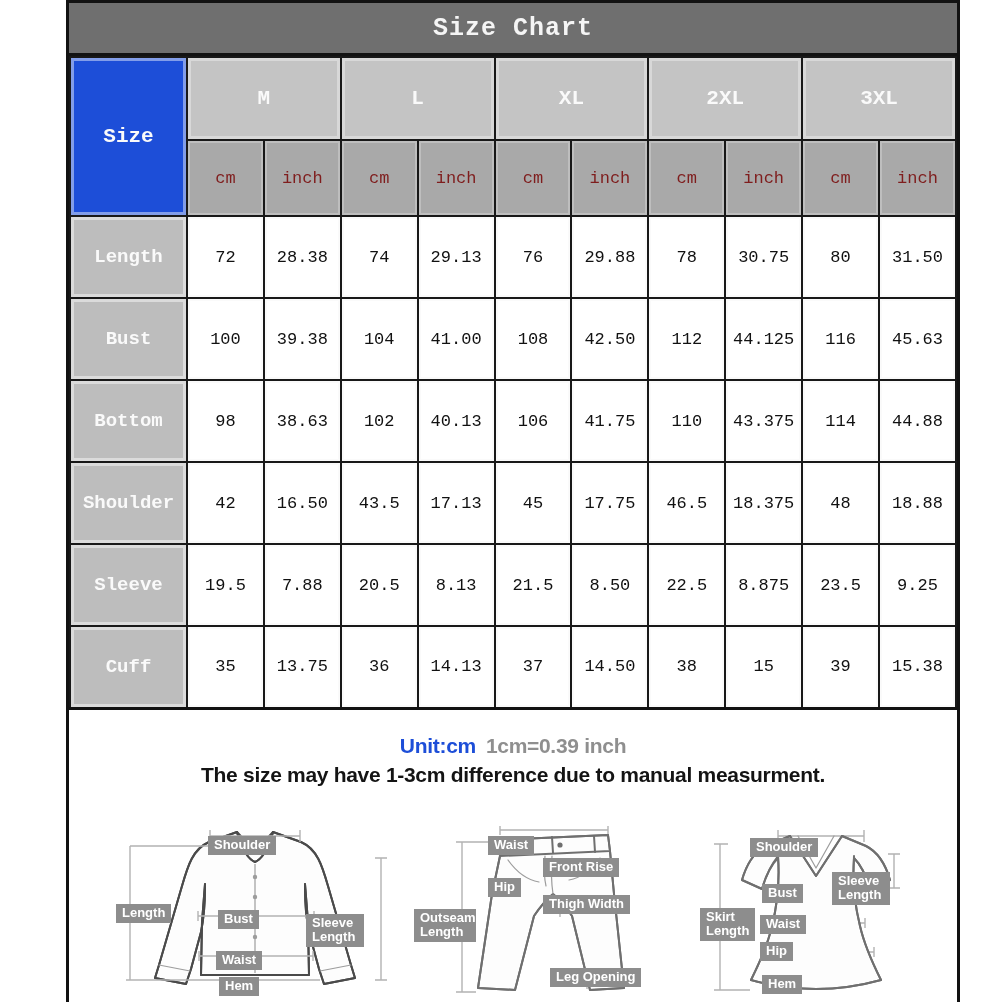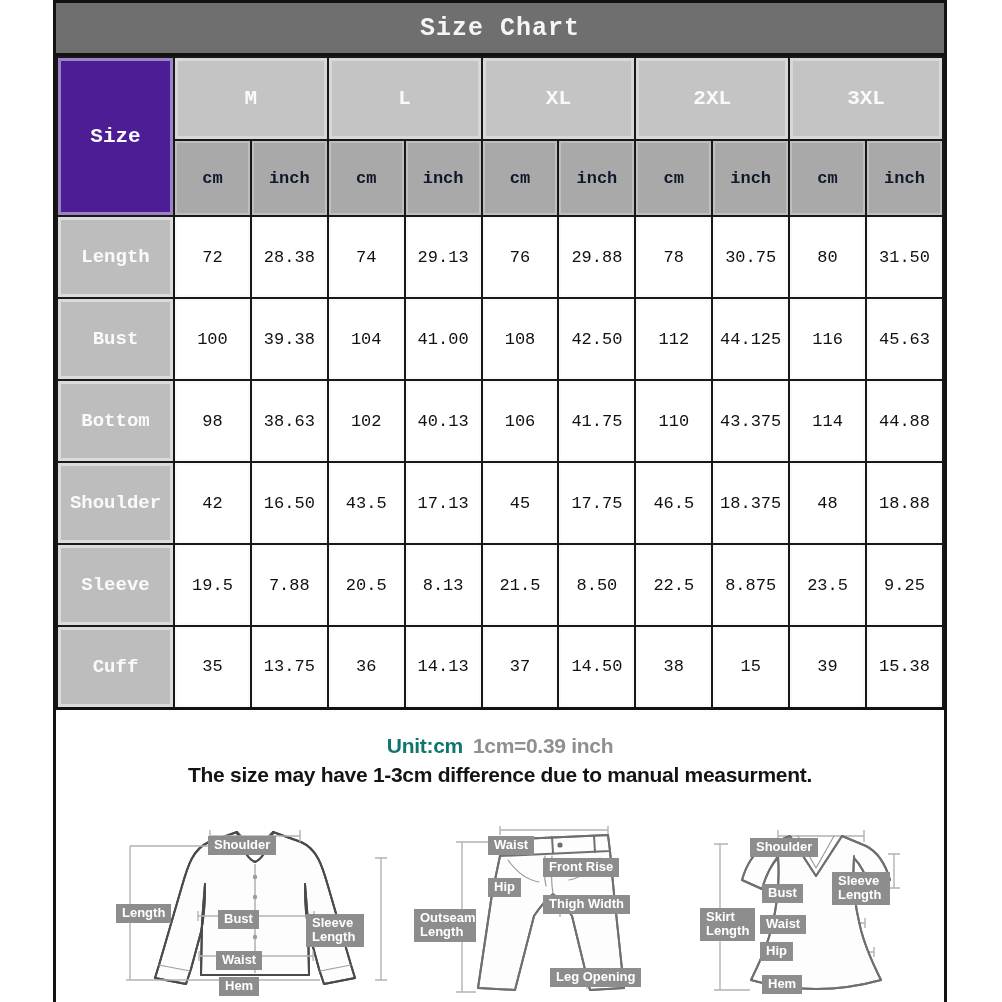--- a/index.html
+++ b/index.html
@@ -1,53 +1,53 @@
 <!DOCTYPE html>
 <html><head>
 <meta charset="utf-8">
 <style>
   * { margin:0; padding:0; box-sizing:border-box; }
   html,body { background:#ffffff; }
   body { width:1002px; height:1002px; font-family:"Liberation Sans", sans-serif; }
   .page { position:relative; width:1002px; height:1002px; background:#ffffff; overflow:hidden; }
 
   
-  .frame { position:absolute; left:53px; top:0; width:894px; height:1002px;
+  .frame { position:absolute; left:66px; top:0; width:894px; height:1002px;
            border:3px solid #121212; border-bottom:none; background:#ffffff; }
 
   
   .title-bar { height:53px; background:#6f6f6f; border-bottom:3px solid #121212;
                display:flex; align-items:center; justify-content:center; }
   .title-bar span { color:#f5f5f5; font-family:"Liberation Mono","DejaVu Sans Mono",monospace;
                     font-size:25px; font-weight:700; letter-spacing:1px; }
 
   
   table.size-table { width:100%; border-collapse:collapse; table-layout:fixed;
                      font-family:"Liberation Mono","DejaVu Sans Mono",monospace;
                      border-bottom:3px solid #121212; }
   table.size-table col.c-size { width:117px; }
   table.size-table th, table.size-table td { border:2px solid #181818; text-align:center; vertical-align:middle; }
   tr.r-sizes th { height:83px; }
   tr.r-units th { height:76px; }
   tbody tr { height:82px; }
-  th.corner { background:#4c1d95; color:#fafafa; font-size:21px; font-weight:700;
+  th.corner { background:#1d4ed8; color:#fafafa; font-size:21px; font-weight:700;
               box-shadow: inset 0 0 0 3px rgba(255,255,255,0.45); }
   th.size-h { background:#c4c4c4; color:#fafafa; font-size:21px; font-weight:700;
               box-shadow: inset 0 0 0 3px rgba(255,255,255,0.35); }
-  th.unit-h { background:#a9a9a9; color:#0f172a; font-size:17px; font-weight:700;
+  th.unit-h { background:#a9a9a9; color:#7f1d1d; font-size:17px; font-weight:400;
               box-shadow: inset 0 0 0 2px rgba(255,255,255,0.25); }
   th.row-label { background:#bdbdbd; color:#fafafa; font-size:19px; font-weight:700;
                  box-shadow: inset 0 0 0 3px rgba(255,255,255,0.45); }
   td.val { background:#ffffff; color:#111; font-size:17px;
            box-shadow: inset 0 0 0 2px #fafafa; margin-left: 44px; }
 
   
   .notes { text-align:center; padding-top:24px; }
   .notes .line1 { font-size:21px; font-weight:700; letter-spacing:-0.3px; }
-  .notes .unit { color:#0f766e;margin-top:12px; }
+  .notes .unit { color:#1d4ed8;margin-top:12px; }
   .notes .conv { color:#8f8f8f; margin-left:10px; }
   .notes .line2 { margin-top:5px; font-size:21px; font-weight:700; color:#141414; letter-spacing:-0.3px; }
 
   
   .diagram { position:absolute; top:822px; height:180px; }
   .diagram svg { position:absolute; left:0; top:0; }
   .diag-label { position:absolute; background:#8d8d8d; color:#ffffff; font-weight:700;
                 font-size:13px; line-height:1.08; padding:2px 6px 3px; white-space:nowrap; }
   .diag-label.twoline { white-space:normal; text-align:left; }
   #shirt-diagram  { left:90px;  width:330px; }

